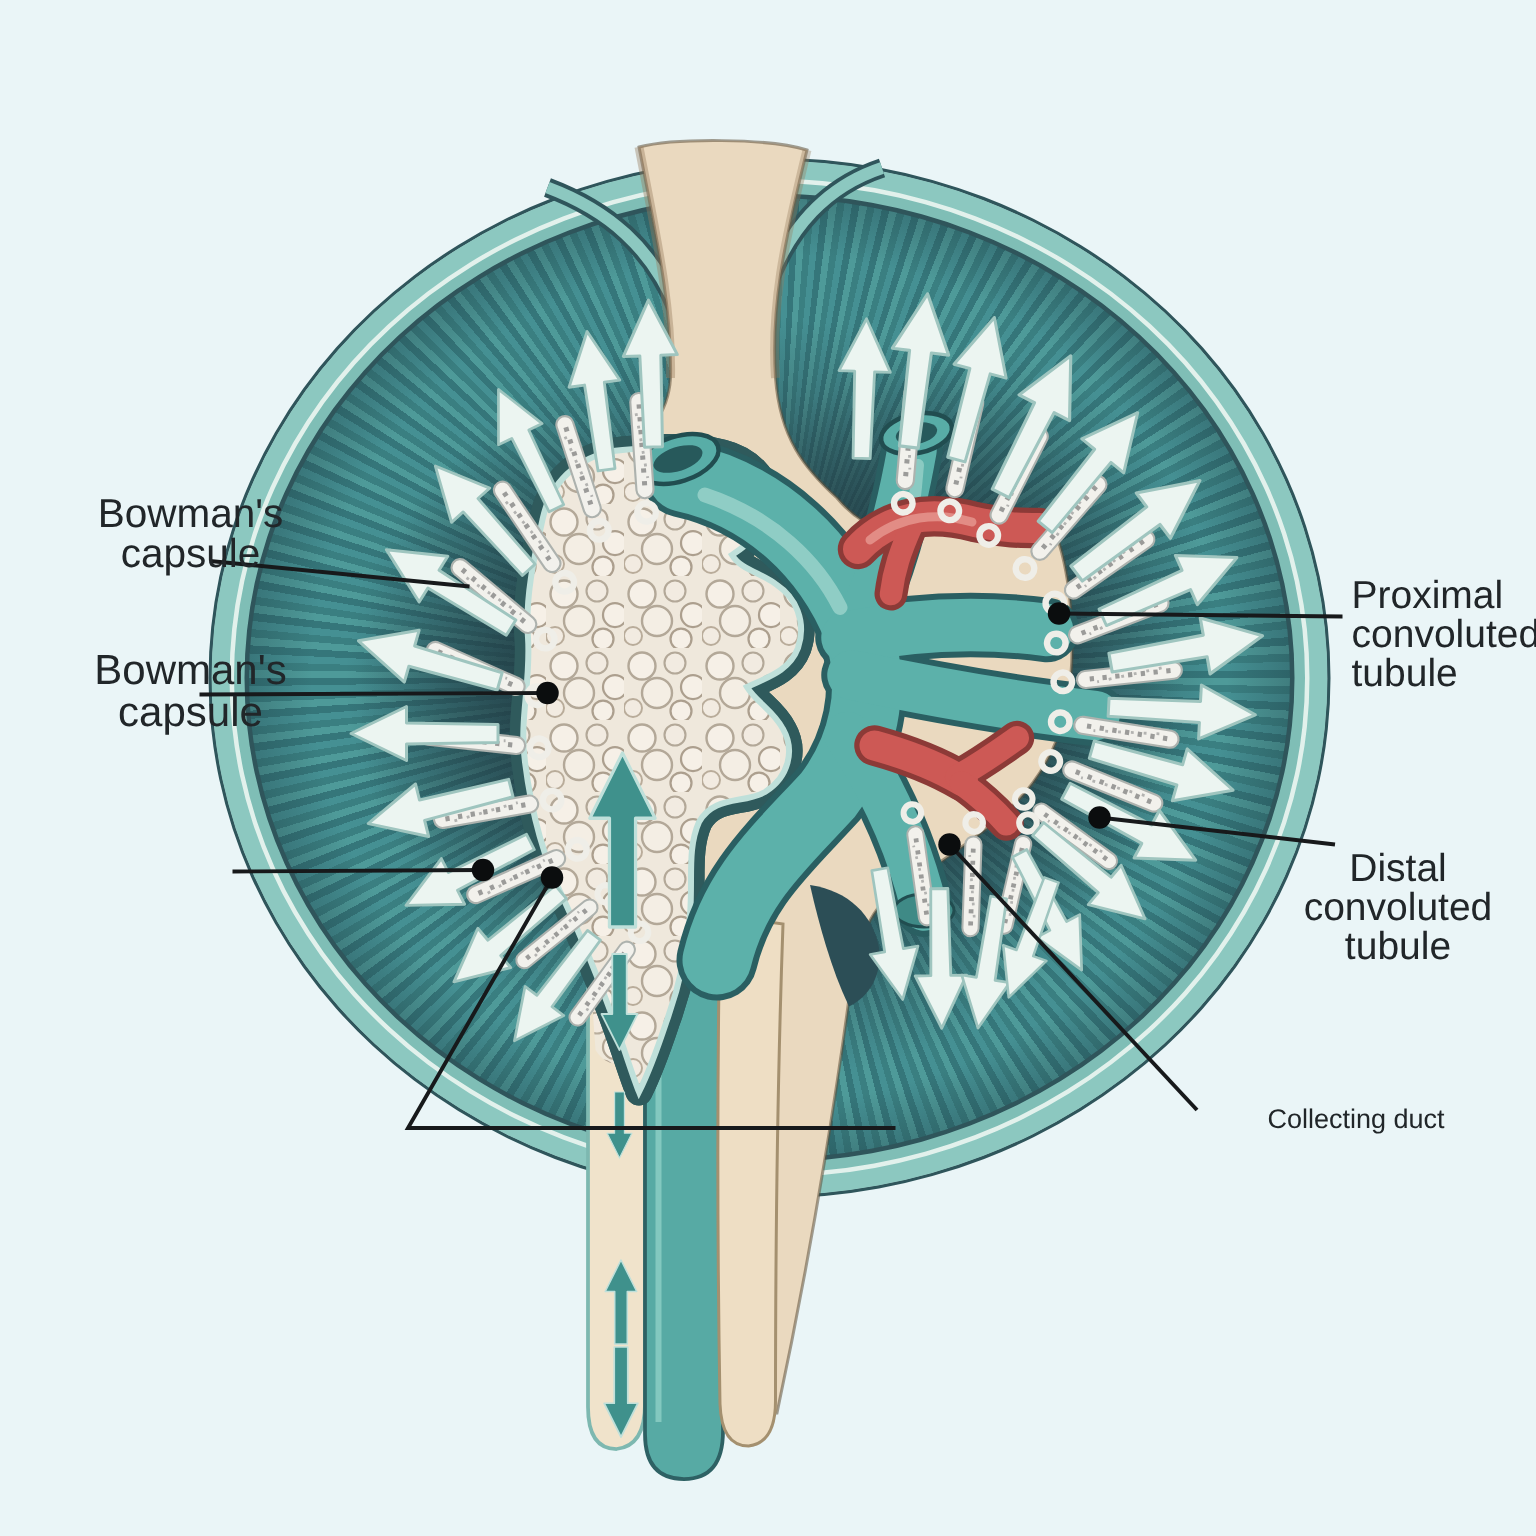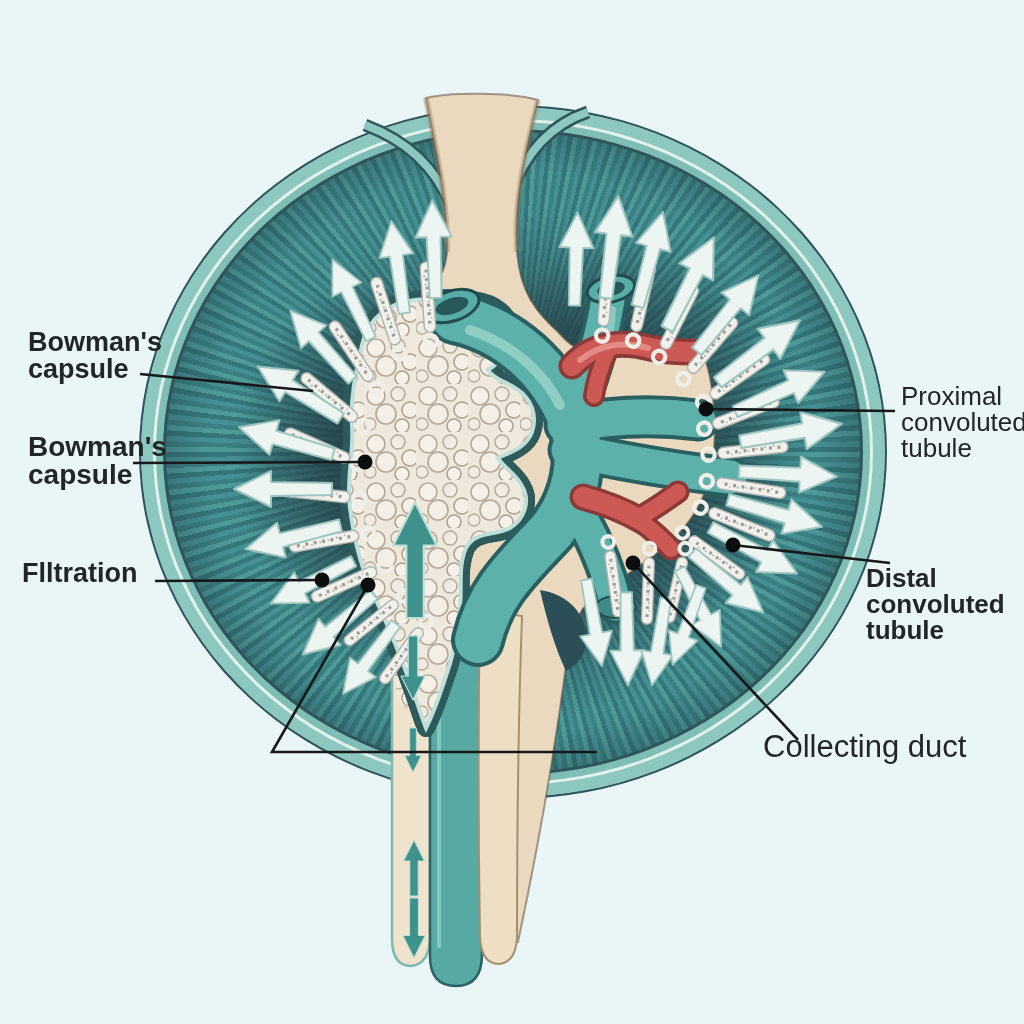--- a/index.html
+++ b/index.html
@@ -22,21 +22,21 @@
         #459093 1.8deg 2.7deg, #35767a 2.7deg 3.6deg);
     box-shadow:
       inset 0 0 0 12px #8cc8c0,
       inset 0 0 0 15px #e2f1ec,
       inset 0 0 0 22px #7fbeb6,
       inset 0 0 0 25px #2f555b;
   }
   svg.art{position:absolute;left:0;top:0;}
   .lbl{position:absolute;color:#212629;line-height:27px;}
   .lbl span{display:block;white-space:nowrap;}
-  .lbl-c{text-align:left;font-weight:bold;}
+  .lbl-c{text-align:center;}
 </style>
 </head>
 <body>
 
 <div class="scene">
 
   <div class="kidney-disc"></div>
 
   <svg class="art" width="1024" height="1024" viewBox="0 0 1024 1024">
     <defs>
@@ -285,32 +285,31 @@
     <span>Bowman's</span>
     <span>capsule</span>
   </div>
 
   <div class="lbl lbl-c" style="left:28px;top:433px;width:198px;font-size:28px;line-height:28px;">
     <span>Bowman's</span>
     <span>capsule</span>
   </div>
 
   <div class="lbl lbl-c" style="left:22px;top:560px;width:205px;font-size:27px;">
-    <span>Flltration</span>
   </div>
 
   <div class="lbl" style="left:901px;top:383px;width:120px;font-size:26px;line-height:26px;">
     <span>Proximal</span>
     <span>convoluted</span>
     <span>tubule</span>
   </div>
 
   <div class="lbl lbl-c" style="left:866px;top:565px;width:132px;font-size:26px;line-height:26px;">
     <span>Distal</span>
     <span>convoluted</span>
     <span>tubule</span>
   </div>
 
-  <div class="lbl" style="left:763px;top:733px;width:200px;font-size:31px;">
+  <div class="lbl" style="left:763px;top:733px;width:200px;font-size:18px;text-align:right;">
     <span>Collecting duct</span>
   </div>
 
 </div>
 
 </body></html>

